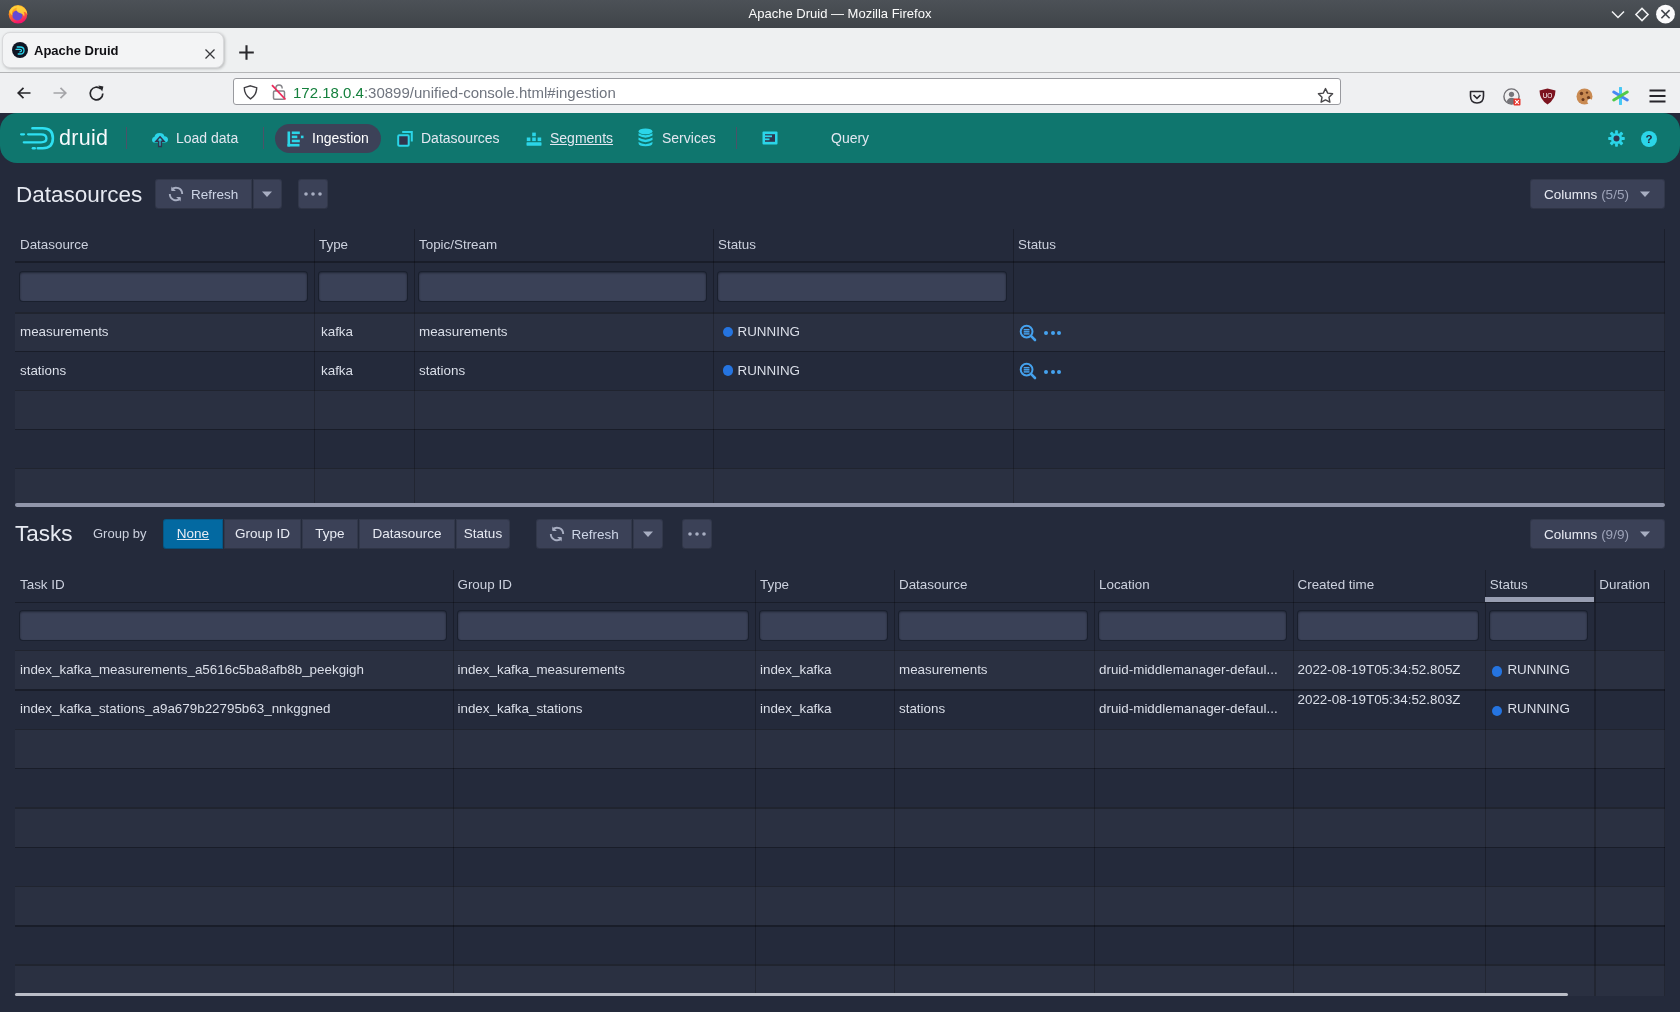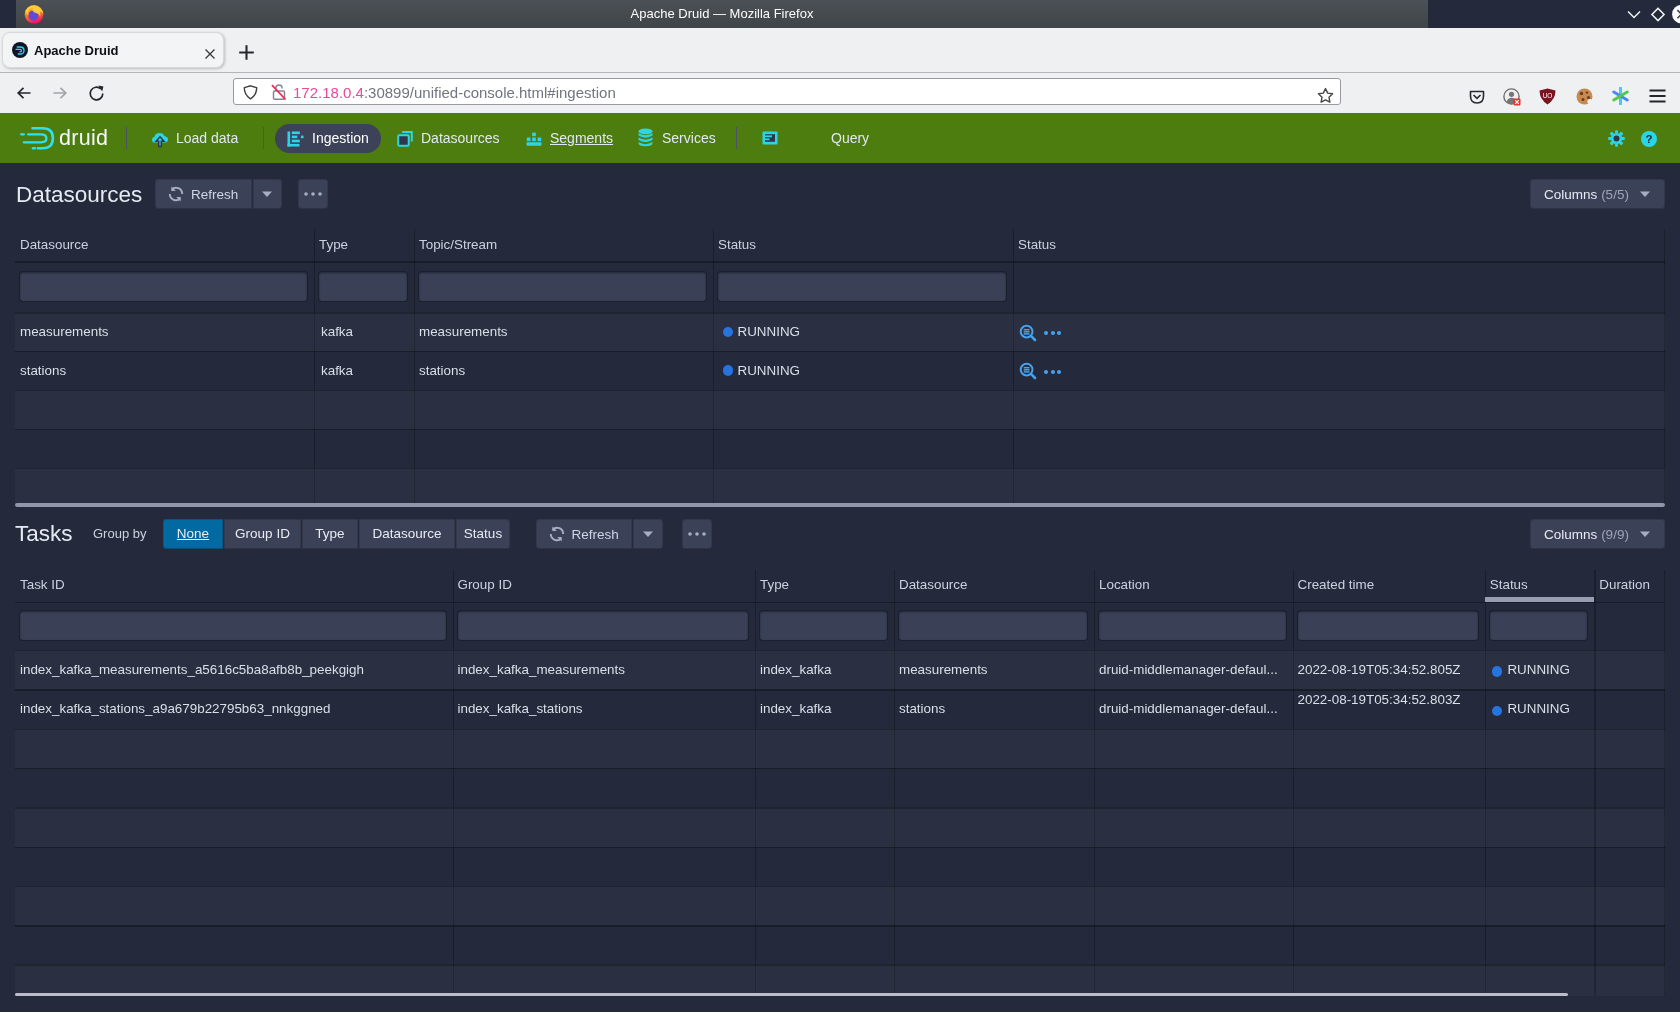--- a/index.html
+++ b/index.html
@@ -1,36 +1,36 @@
 <!DOCTYPE html>
 <html><head>
 <meta charset="utf-8">
 <style>
 * { margin:0; padding:0; box-sizing:border-box; }
 html,body { width:1680px; height:1012px; overflow:hidden; background:#242a3b;
   font-family:"Liberation Sans", sans-serif; }
 .abs { position:absolute; }
 
-#titlebar { position:absolute; left:16px; top:0; width:1412px; height:28px;
+#titlebar { position:absolute; left:0; top:0; width:1680px; height:28px;
   background:linear-gradient(#4c5157,#3f4449); }
 #titlebar .title { position:absolute; left:0; right:0; top:0; height:28px;
   text-align:center; line-height:28px; color:#fcfcfc; font-size:13px; }
 #tabbar { position:absolute; left:0; top:28px; width:1680px; height:45px;
   background:#eef0f1; border-bottom:1px solid #b4b5b7; }
 #tab { position:absolute; left:2px; top:4px; width:222px; height:36px;
   background:#f3f4f5; border:1px solid #d8d9db; border-radius:8px;
   box-shadow:1px 1px 3px rgba(0,0,0,0.22); }
 #tab .label { position:absolute; left:31px; top:10px; font-size:13px; font-weight:600; color:#101014; letter-spacing:0;}
 #navbar { position:absolute; left:0; top:73px; width:1680px; height:40px; background:#eff0f2; }
 #urlbar { position:absolute; left:233px; top:4.6px; width:1108px; height:27.7px;
   background:#ffffff; border:1px solid #999a9f; border-radius:3px; }
 #urlbar .urltext { position:absolute; left:59px; top:5px; font-size:15px; color:#70757f; white-space:nowrap;}
-#urlbar .urltext b { color:#ec4899; font-weight:400; }
-
-#dnav { position:absolute; left:0; top:113px; width:1680px; height:50px; background:#4d7c0f; }
+#urlbar .urltext b { color:#15803d; font-weight:400; }
+
+#dnav { position:absolute; left:0; top:113px; width:1680px; height:50px; background:#0f766e;border-radius:17px; }
 #dcontent { position:absolute; left:0; top:163px; width:1680px; height:849px; background:#242a3b; }
 .navitem { position:absolute; top:0; height:50px; display:flex; align-items:center;
   color:#e3e7f1; font-size:14px; }
 .navsep { position:absolute; top:14px; width:1px; height:22px; background:#4c5268; }
 .pill { position:absolute; left:275px; top:10.5px; width:106px; height:29px; border-radius:14.5px;
   background:#3c4258; }
 
 .btn { position:absolute; background:#3b4157; border-radius:3px; height:30px;
   color:#e8ebf3; font-size:13.5px; display:flex; align-items:center; justify-content:center;
   box-shadow:inset 0 0 0 1px rgba(16,22,26,0.2), inset 0 -1px 0 rgba(16,22,26,0.1); }

